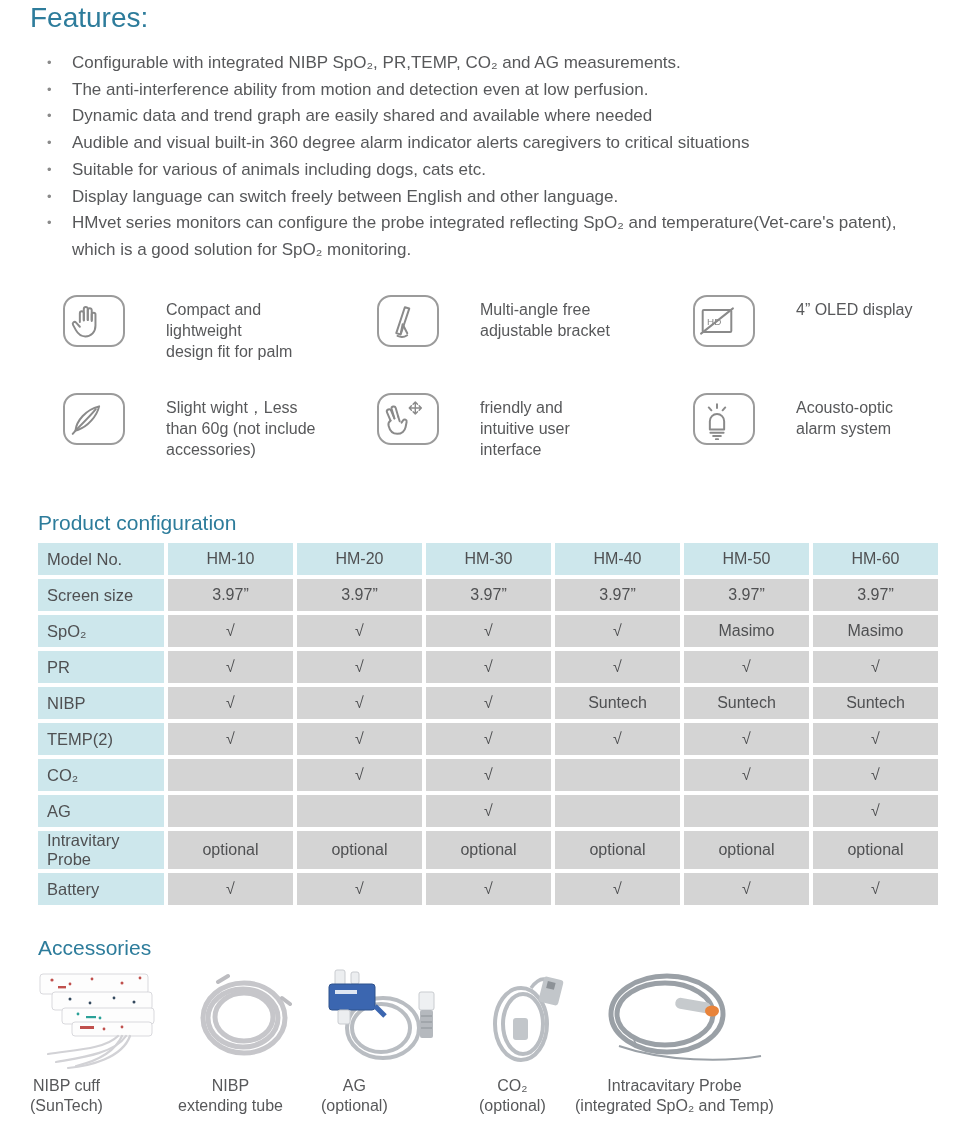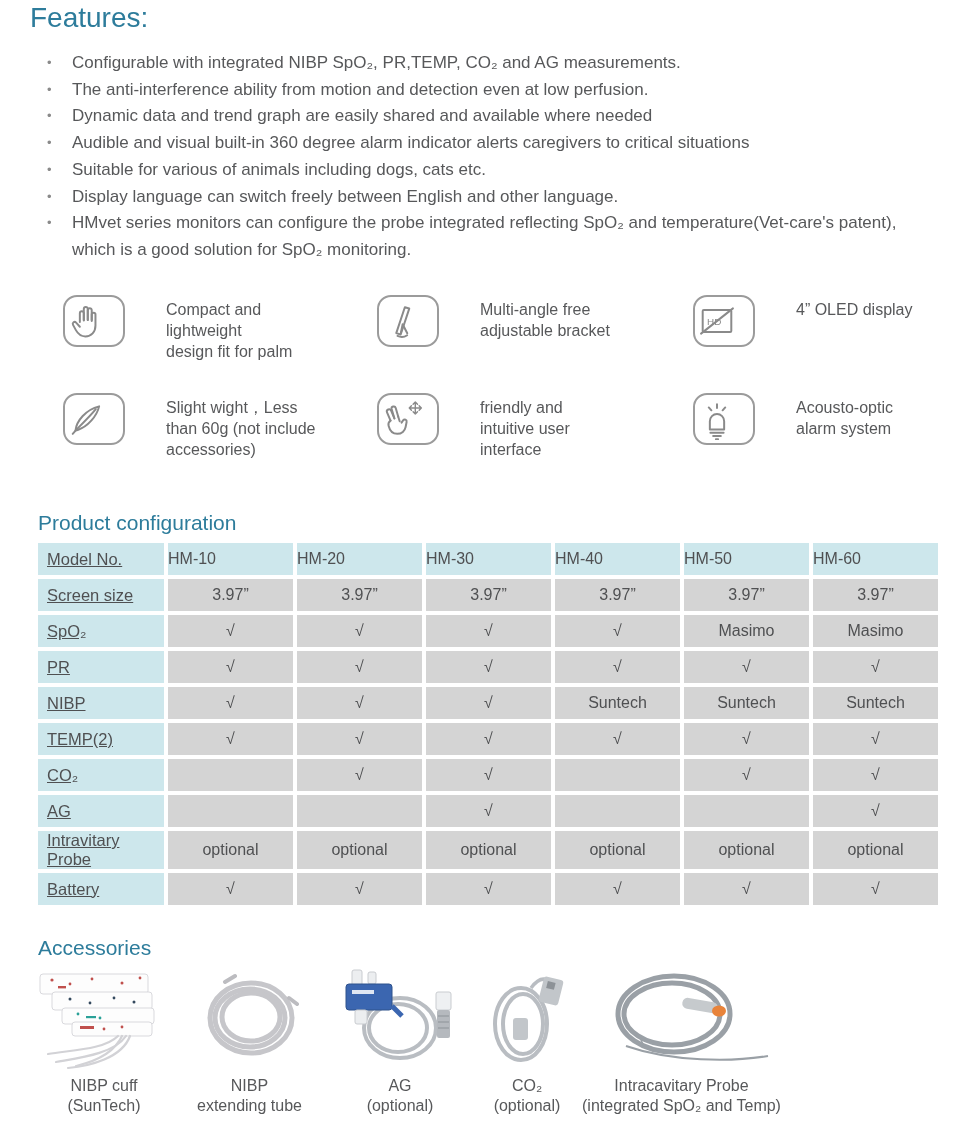--- a/index.html
+++ b/index.html
@@ -29,27 +29,27 @@
   .card-text { font-size:16px; line-height:21px; padding-top:4px; margin-left:41px; color:#57585a; }
 
   #config-title { position:absolute; left:38px; top:511px; font-size:21px; }
 
   .config-table {
     position:absolute; left:34px; top:539px;
     border-collapse:separate; border-spacing:4px;
     font-size:16px; color:#4f5052;
   }
   .config-table td { height:32px; }
-  .config-table .lbl { width:126px; background:#cde7ec; text-align:left; padding-left:9px; font-size:16.5px;text-decoration:underline; }
-  .config-table .hd  { width:125px; background:#cde7ec; text-align:left; }
+  .config-table .lbl { width:126px; background:#cde7ec; text-align:left; padding-left:9px; font-size:16.5px; }
+  .config-table .hd  { width:125px; background:#cde7ec; text-align:center; }
   .config-table .dc  { width:125px; background:#d4d4d4; text-align:center; }
 
   #acc-title { position:absolute; left:38px; top:936px; font-size:21px; }
   .accessories-row { position:absolute; left:30px; top:966px; width:910px; display:flex; }
-  .acc-item { display:flex; flex-direction:column; align-items:center; }
+  .acc-item { display:flex; flex-direction:column; align-items:flex-start; }
   .acc-img { height:106px; display:flex; align-items:center; justify-content:center; }
   .acc-label { font-size:16px; line-height:20px; text-align:center; margin-top:4px; color:#57585a; }
   .w1{width:148px}.w2{width:143px}.w3{width:152px}.w4{width:158px}.w5{width:96px}.w6{width:213px}
 </style>
 </head>
 <body>
 
 <div class="page">
 
   <h1 id="features-title" class="section-title">Features:</h1>

